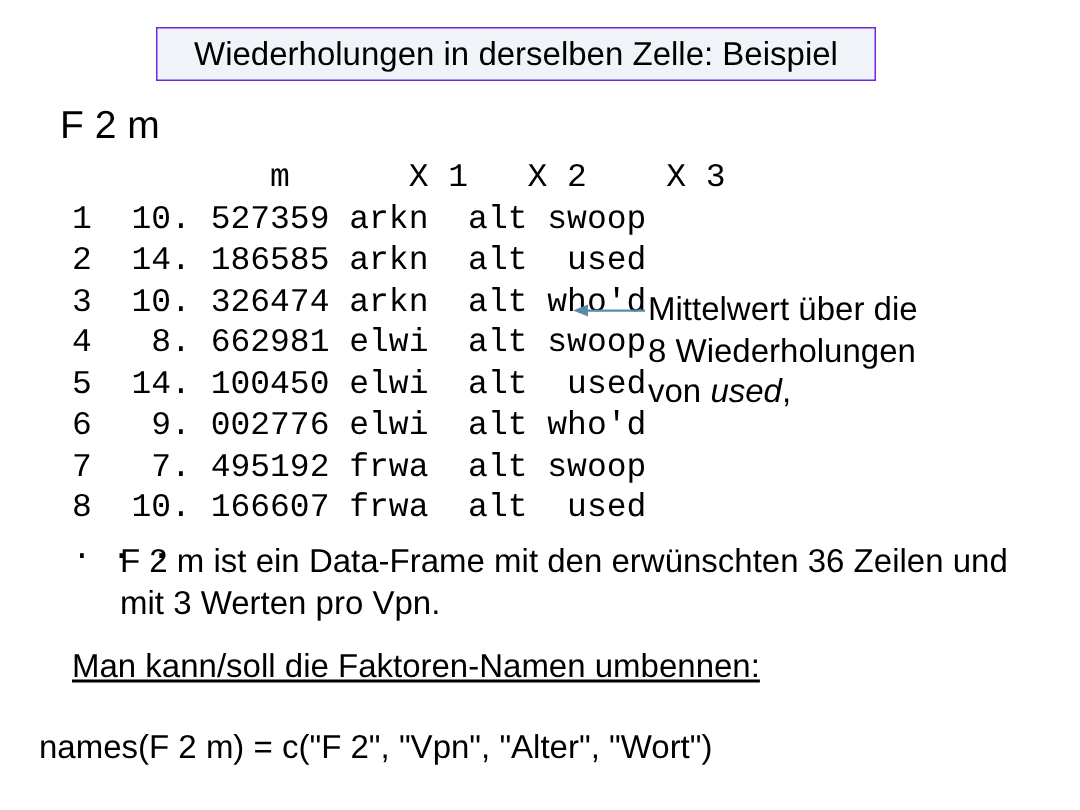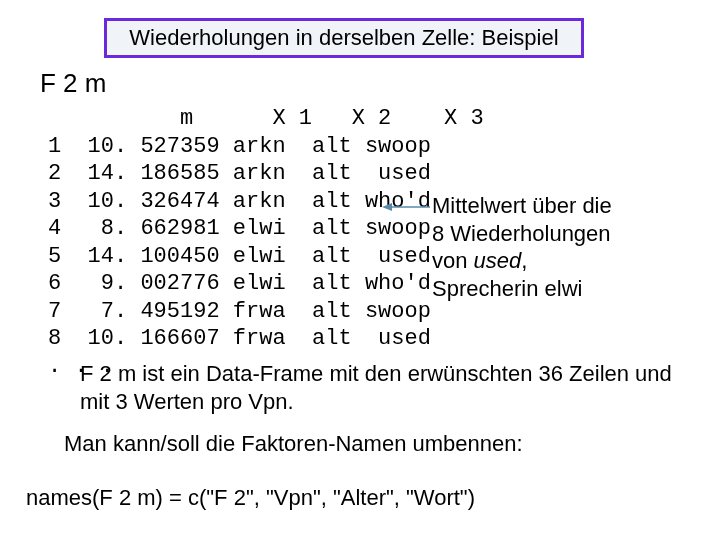--- a/index.html
+++ b/index.html
@@ -11,21 +11,21 @@
     font-family: Arial, Helvetica, sans-serif;
     color: #000;
     position: relative;
     overflow: hidden;
   }
   .title-box {
     position: absolute;
     top: 18px;
     left: 104px;
     width: 480px;
-    border: 3px solid #6d28d9;
+    border: 1px solid #6d28d9;
     background: #f0f4f8;
     padding: 4px 10px;
     font-size: 22px;
     text-align: center;
     box-sizing: border-box;
   }
   .heading {
     position: absolute;
     top: 68px;
     left: 40px;
@@ -62,24 +62,25 @@
     top: 360px;
     left: 48px;
     font-size: 22px;
     line-height: 1.25;
     width: 620px;
     margin-left: 32px;
   }
   .para2 {
     position: absolute;
     top: 430px;
-    left: 64px;
+    left: 48px;
     font-size: 22px;
     line-height: 1.25;
     width: 620px;
+    text-decoration: underline;
   }
   .code-line {
     position: absolute;
     top: 485px;
     left: 26px;
     font-size: 22px;
   }
 </style>
 </head>
 <body>
@@ -105,21 +106,20 @@
 
 <svg class="arrow" viewBox="0 0 48 14">
   <line x1="48" y1="7" x2="6" y2="7" stroke="#5a8aa8" stroke-width="1.5"></line>
   <polygon points="0,7 10,3 10,11" fill="#5a8aa8"></polygon>
 </svg>
 
 <div class="annotation">
   <span>Mittelwert über die</span><br>
   <span>8 Wiederholungen</span><br>
   <span>von </span><span class="italic">used</span><span>,</span><br>
-  <span>Sprecherin elwi</span>
 </div>
 
 <div class="para1">
   <span>F 2 m ist ein Data-Frame mit den erwünschten 36 Zeilen und mit 3 Werten pro Vpn.</span>
 </div>
 
 <div class="para2">
   <span>Man kann/soll die Faktoren-Namen umbennen:</span>
 </div>
 

